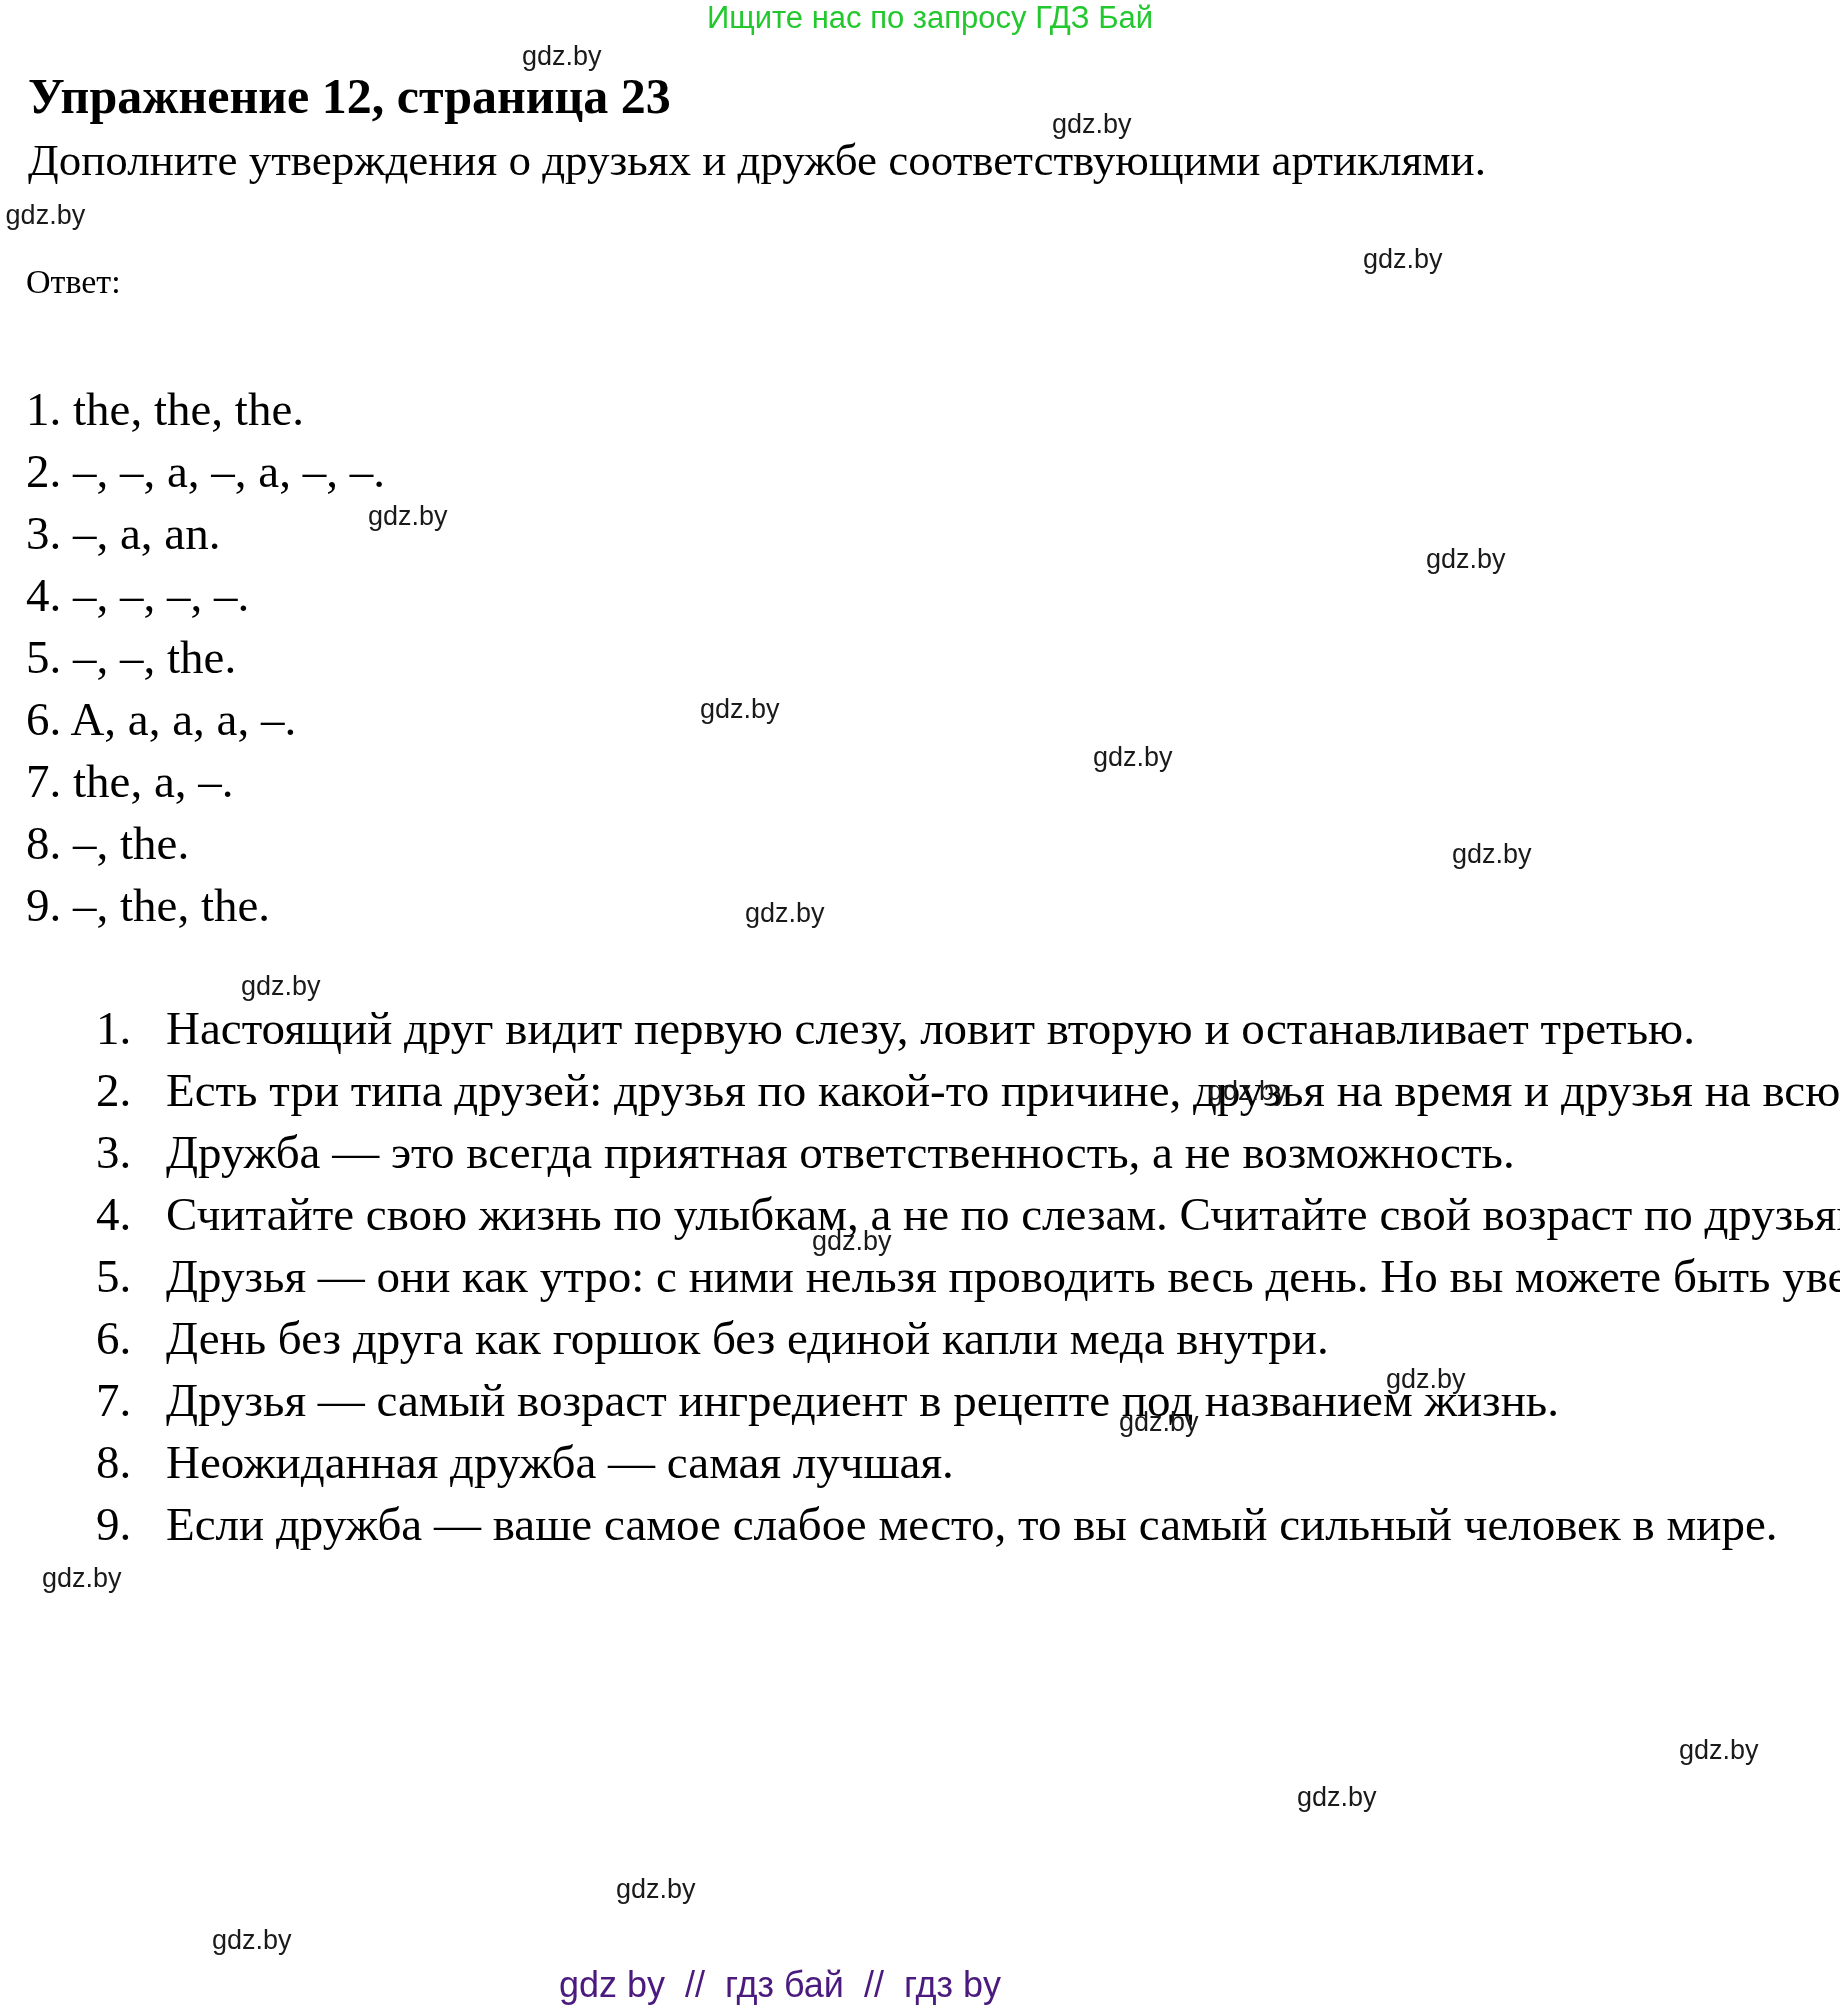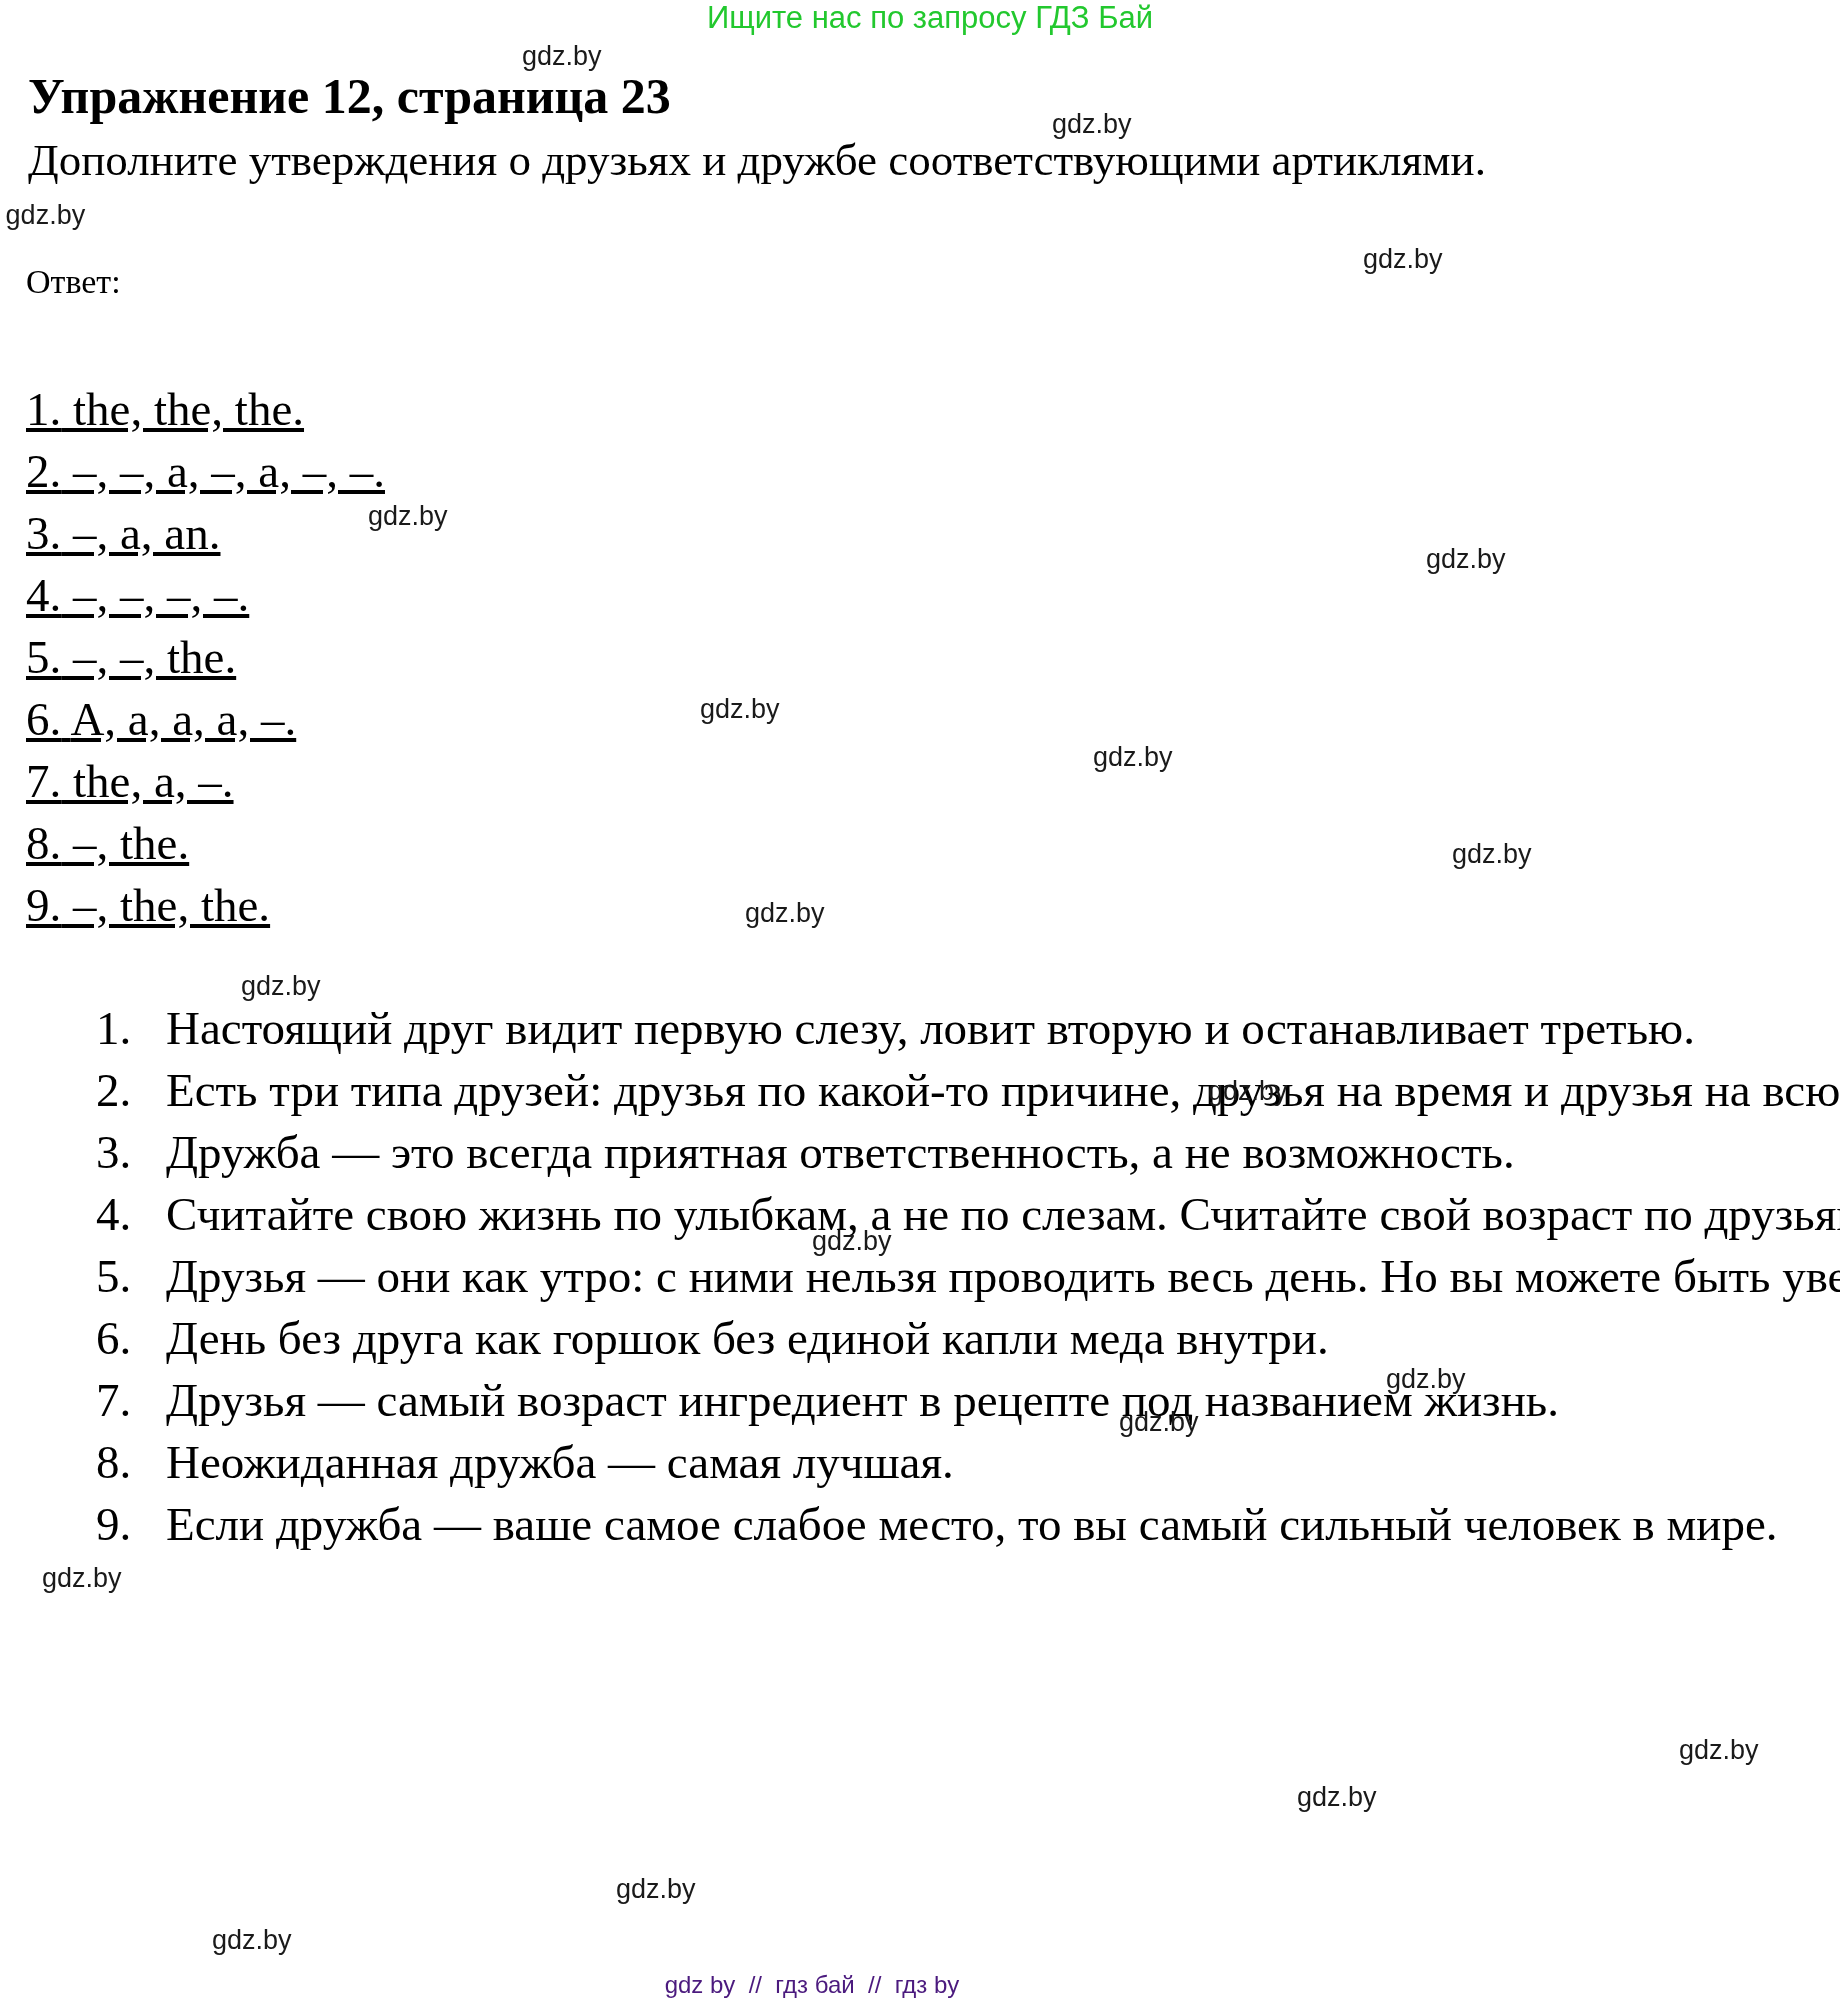--- a/index.html
+++ b/index.html
@@ -4,29 +4,29 @@
 <style>
   html, body { margin: 0; padding: 0; background: #ffffff; }
   body { width: 1840px; height: 2010px; position: relative; overflow: hidden;
          font-family: "Liberation Serif", serif; color: #000; }
   .abs { position: absolute; white-space: nowrap; }
   .promo { left: 10px; width: 1840px; top: 0; text-align: center; color: #22c82e;
            font-family: "Liberation Sans", sans-serif; font-size: 31px; line-height: 35px; }
   .title { left: 28px; top: 67px; font-weight: bold; font-size: 50px; line-height: 58px; }
   .instr { left: 28px; top: 132px; font-size: 45px; line-height: 56px; }
   .answer-label { left: 26px; top: 254px; font-size: 34px; line-height: 56px; }
-  .answers { left: 26px; top: 378px; margin: 0; padding: 0; list-style: none; text-decoration: underline; }
+  .answers { left: 26px; top: 378px; margin: 0; padding: 0; list-style: none; }
   .answers li { font-size: 47px; line-height: 62px; height: 62px; white-space: nowrap; }
   .translations { left: 0; top: 997px; width: 1764px; margin: 0; padding: 0; list-style: none; }
   .translations li { position: relative; padding-left: 166px; font-size: 47px; line-height: 62px; text-align: justify; }
   .translations li .num { position: absolute; left: 96px; top: 0; }
   .wm { position: absolute; font-family: "Liberation Sans", sans-serif; font-size: 27px;
         color: #1a1a1a; line-height: 30px; white-space: nowrap; }
   .footer { left: 0; width: 1560px; top: 1966px; text-align: center; color: #4b1a7e;
-            font-family: "Liberation Sans", sans-serif; font-size: 24px; line-height: 37px; white-space: pre; margin-left: 32px; }
+            font-family: "Liberation Sans", sans-serif; font-size: 36px; line-height: 37px; white-space: pre; }
 </style>
 </head>
 <body>
 
 <div class="abs promo">Ищите нас по запросу ГДЗ Бай</div>
 
 <div class="abs title">Упражнение 12, страница 23</div>
 <div class="abs instr">Дополните утверждения о друзьях и дружбе соответствующими артиклями.</div>
 <div class="abs answer-label">Ответ:</div>
 

